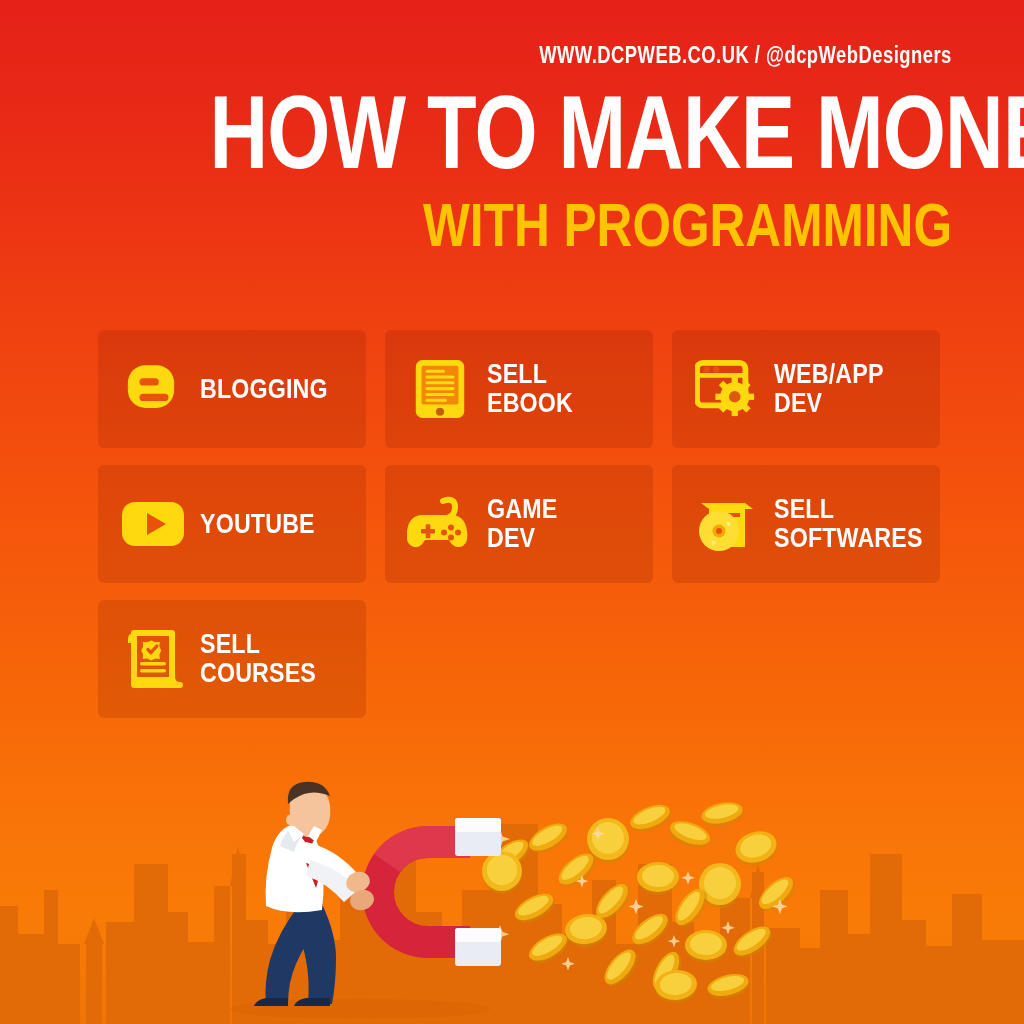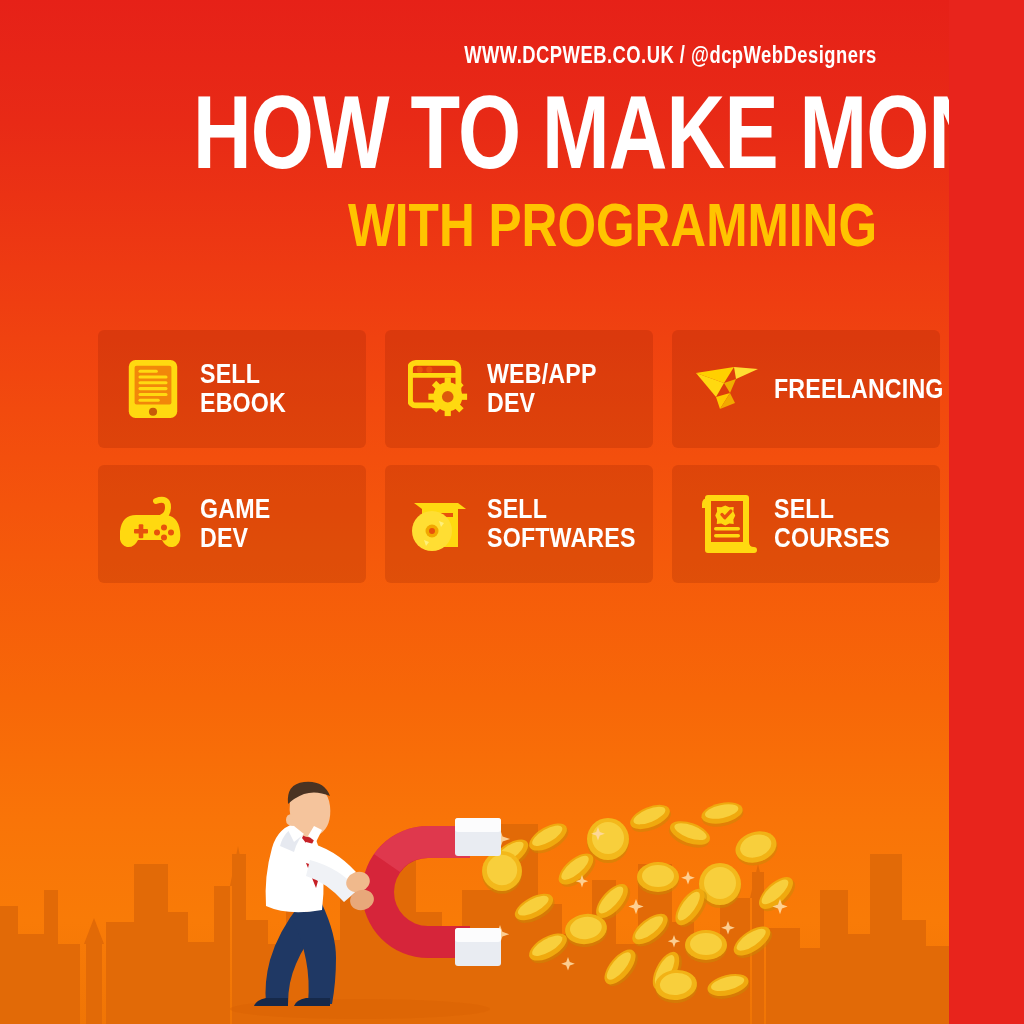--- a/index.html
+++ b/index.html
@@ -2,21 +2,21 @@
 <html><head>
 <meta charset="utf-8">
 <style>
   html,body{margin:0;padding:0;}
   body{
     width:1024px;height:1024px;overflow:hidden;
     font-family:"Liberation Sans", sans-serif;
     background:#E8241C;
   }
   #poster{
-    position:relative;width:949px;height:1024px;overflow:hidden;
+    position:relative;width:1024px;height:1024px;overflow:hidden;
     background:linear-gradient(180deg,
       #E62118 0%,
       #E82A16 12%,
       #EE3A12 26%,
       #F24A0E 40%,
       #F5590B 54%,
       #F76708 68%,
       #F97408 80%,
       #F97B07 90%,
       #F07505 100%);
@@ -108,20 +108,30 @@
 
   <div class="site-line">WWW.DCPWEB.CO.UK  / @dcpWebDesigners</div>
 
   <div class="title-wrap">
     <span class="title-main">HOW TO MAKE MONEY</span>
     <span class="title-sub">WITH PROGRAMMING</span>
   </div>
 
   <div class="grid">
 
+    <div class="card">
+      <span class="card-icon">
+        <svg width="62" height="62" viewBox="0 0 64 64">
+          <path fill="#FFD910" d="M20 8h12a20 20 0 0 1 20 20v8a20 20 0 0 1-20 20H20A20 20 0 0 1 0 36V28A20 20 0 0 1 20 8z" transform="translate(6,0) scale(0.92)"></path>
+          <rect x="18" y="21" width="20" height="7.5" rx="3.75" fill="#E8520C"></rect>
+          <rect x="18" y="37" width="30" height="7.5" rx="3.75" fill="#E8520C"></rect>
+        </svg>
+      </span>
+      <span class="card-label">BLOGGING</span>
+    </div>
 
     <div class="card">
       <span class="card-icon">
         <svg width="58" height="62" viewBox="0 0 58 64">
           <rect x="4" y="2" width="50" height="60" rx="7" fill="#FFD910"></rect>
           <rect x="10" y="8" width="38" height="40" rx="2" fill="#F2870A"></rect>
           <g fill="#FFD910">
             <rect x="14" y="12" width="20" height="3.2" rx="1.6"></rect>
             <rect x="14" y="18" width="30" height="3.2" rx="1.6"></rect>
             <rect x="14" y="24" width="30" height="3.2" rx="1.6"></rect>
@@ -156,34 +166,30 @@
               <rect x="12" y="-3.2" width="8" height="6.4" transform="rotate(45)"></rect>
             </g>
             <circle cx="0" cy="0" r="6" fill="#DD5A0C"></circle>
           </g>
         </svg>
       </span>
       <span class="card-label">WEB/APP
 DEV</span>
     </div>
 
-
-    <div class="card">
-      <span class="card-icon">
-        <svg width="66" height="60" viewBox="0 0 66 60">
-          <path d="M2 14 L40 8 L30 24 Z" fill="#FFD000"></path>
-          <path d="M40 8 L64 10 L42 20 Z" fill="#FFDE33"></path>
-          <path d="M30 24 L42 20 L36 34 Z" fill="#F0AE00"></path>
-          <path d="M2 14 L30 24 L22 38 Z" fill="#FFD910"></path>
-          <path d="M22 38 L36 34 L26 50 Z" fill="#FFC800"></path>
-          <path d="M26 50 L36 34 L41 44 Z" fill="#F2A800"></path>
-        </svg>
-      </span>
-      <span class="card-label">FREELANCING</span>
-    </div>
+    <div class="card">
+      <span class="card-icon">
+        <svg width="64" height="46" viewBox="0 0 64 46">
+          <rect x="1" y="1" width="62" height="44" rx="13" fill="#FFD910"></rect>
+          <path d="M26 12 L45 23 L26 34 Z" fill="#E8520C"></path>
+        </svg>
+      </span>
+      <span class="card-label">YOUTUBE</span>
+    </div>
+
 
     <div class="card">
       <span class="card-icon">
         <svg width="66" height="62" viewBox="0 0 66 62">
           <path d="M36 8 q12 -4 12 6 q0 8 -6 10" fill="none" stroke="#FFD910" stroke-width="6" stroke-linecap="round"></path>
           <path d="M16 22 h28 q14 0 16 16 q2 14 -7 16 q-7 1 -11 -7 h-24 q-4 8 -11 7 q-9 -2 -7 -16 q2 -16 16 -16z" fill="#FFD910"></path>
           <g fill="#E8520C">
             <rect x="14" y="36" width="14" height="4.6" rx="1"></rect>
             <rect x="18.7" y="31.3" width="4.6" height="14" rx="1"></rect>
             <circle cx="44" cy="34.5" r="3"></circle>

